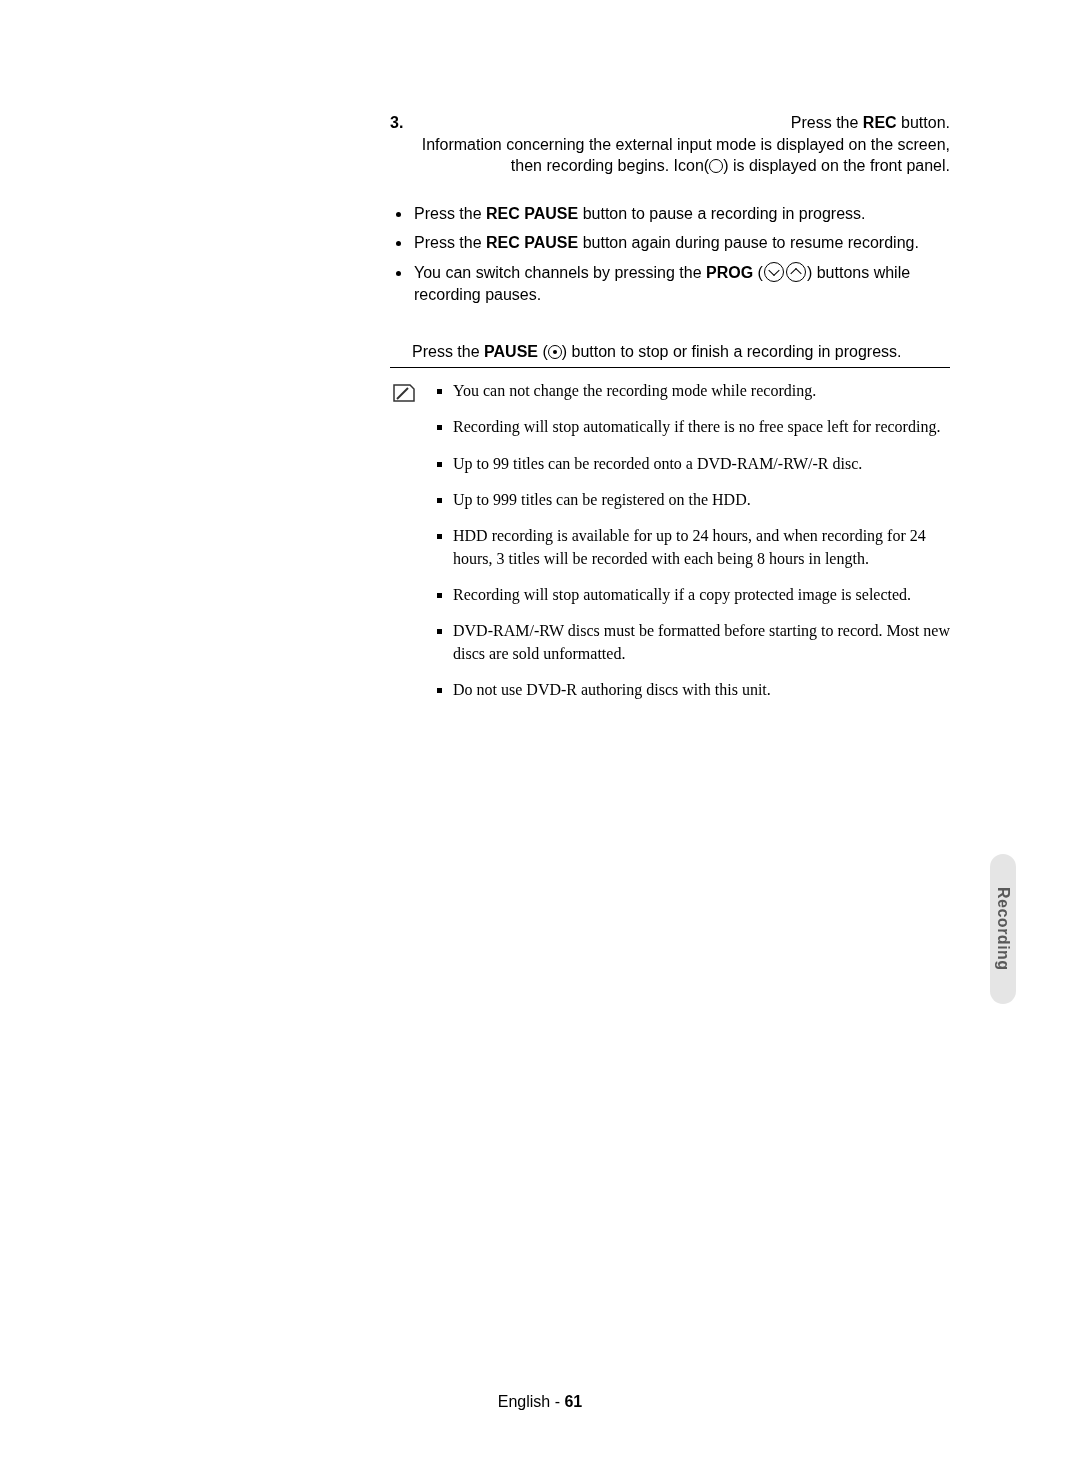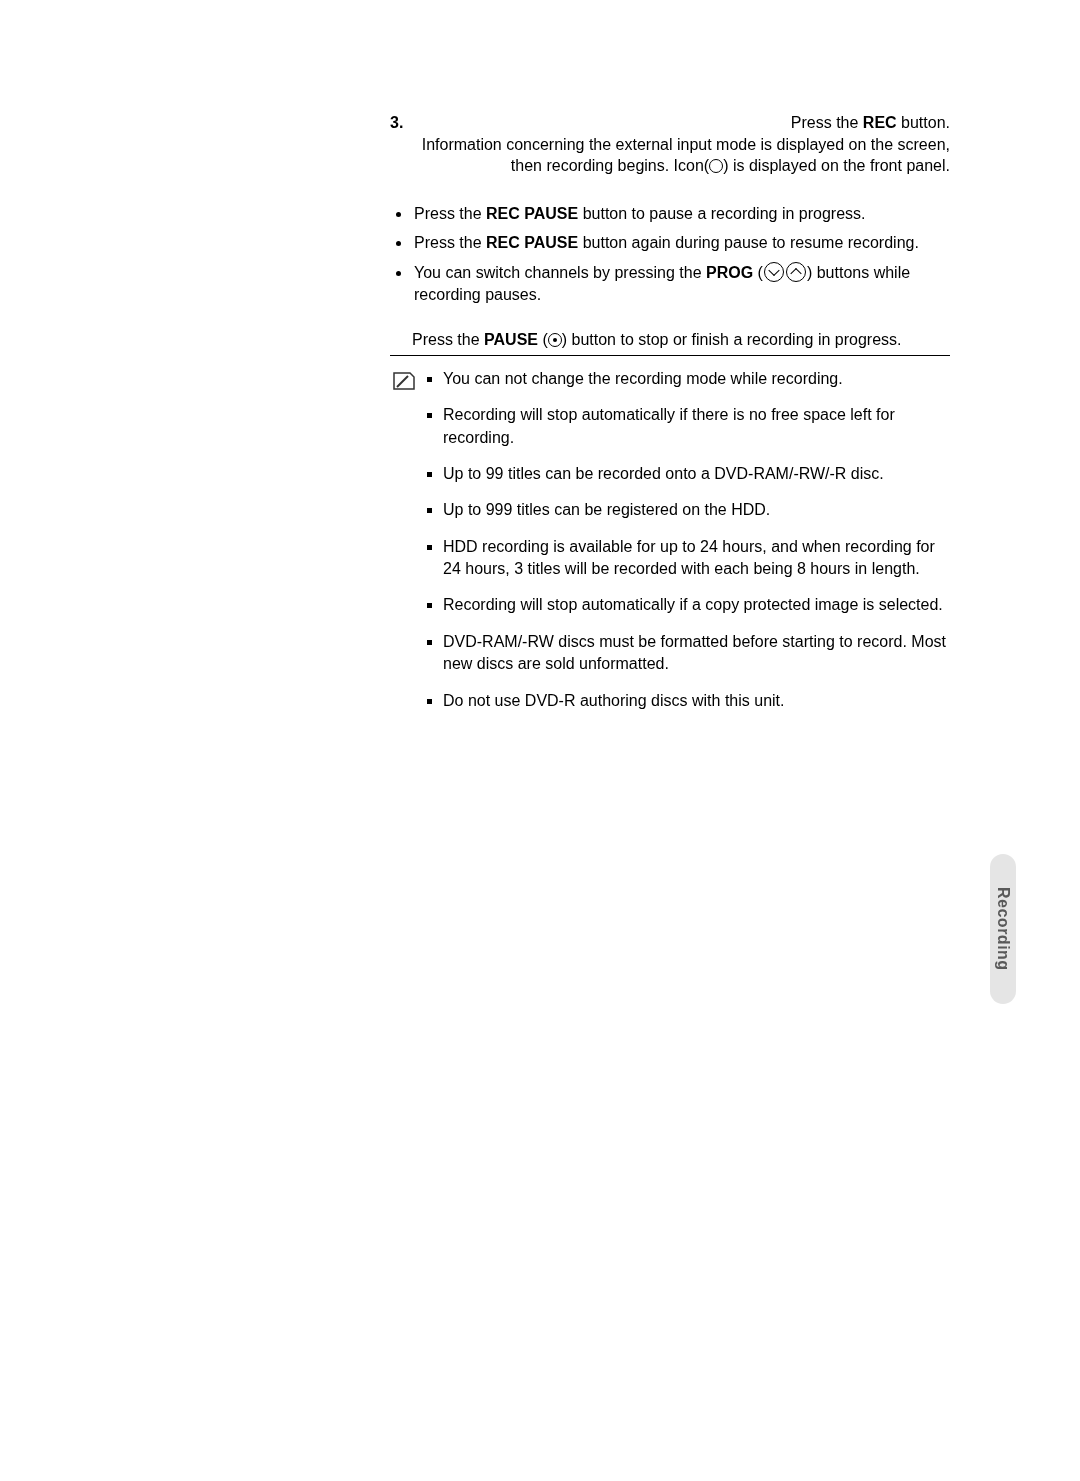--- a/index.html
+++ b/index.html
@@ -34,33 +34,33 @@
   .step-num { font-weight: bold; min-width: 18px; }
   .step-body { flex: 1; text-align: right; }
   .bold { font-weight: bold; }
   .section-heading {
     font-size: 19px;
     font-weight: bold;
     padding-bottom: 4px;
     border-bottom: 1px solid #000;
     margin-bottom: 10px;
   }
-  .bullets { margin: 8px 0 24px 22px; font-size: 16px; line-height: 1.35; }
+  .bullets { margin: 8px 0 36px 22px; font-size: 16px; line-height: 1.35; }
   .bullets li { list-style: disc; margin-bottom: 8px; padding-left: 2px; }
   .stop-intro { margin: 8px 0 0 22px; font-size: 16px; line-height: 1.35; }
   .stop-bullets { margin: 8px 0 24px 22px; font-size: 16px; line-height: 1.35; }
   .stop-bullets li { list-style: disc; margin-bottom: 8px; }
   .note-divider { border-top: 1px solid #000; margin: 4px 0 12px 0; }
   .note-wrap { display: flex; gap: 10px; }
   .note-icon {
     width: 28px; height: 22px; display:flex; align-items:center; justify-content:center;
     font-size: 22px; color:#333; margin-top:2px;
   }
   .note-bullets { margin: 0 0 0 6px; font-size: 16px; line-height: 1.4; flex:1; }
-  .note-bullets li { list-style: square; margin: 0 0 14px 9px; }
+  .note-bullets li { list-style: square; margin: 0 0 14px 19px; font-family: Liberation Serif, serif; }
   .circle-outline {
     display:inline-block; width:14px; height:14px; border:1.5px solid #000; border-radius:50%;
     position: relative; vertical-align: -2px;
   }
   .circle-outline.small-dot::after {
     content:""; position:absolute; left:50%; top:50%; width:4px; height:4px; background:#000;
     border-radius:50%; transform:translate(-50%,-50%);
   }
   .chev-btn {
     display:inline-block; width:20px; height:20px; border:1.5px solid #000; border-radius:50%;
@@ -148,14 +148,17 @@
         <li>Do not use DVD-R authoring discs with this unit.</li>
       </ul>
     </div>
 
   </div>
 
   <div class="side-tab">
     <span>Recording</span>
   </div>
 
+  <div class="footer">
+    <span>English - </span><span class="pg">61</span>
+  </div>
 
 </div>
 
 </body></html>

